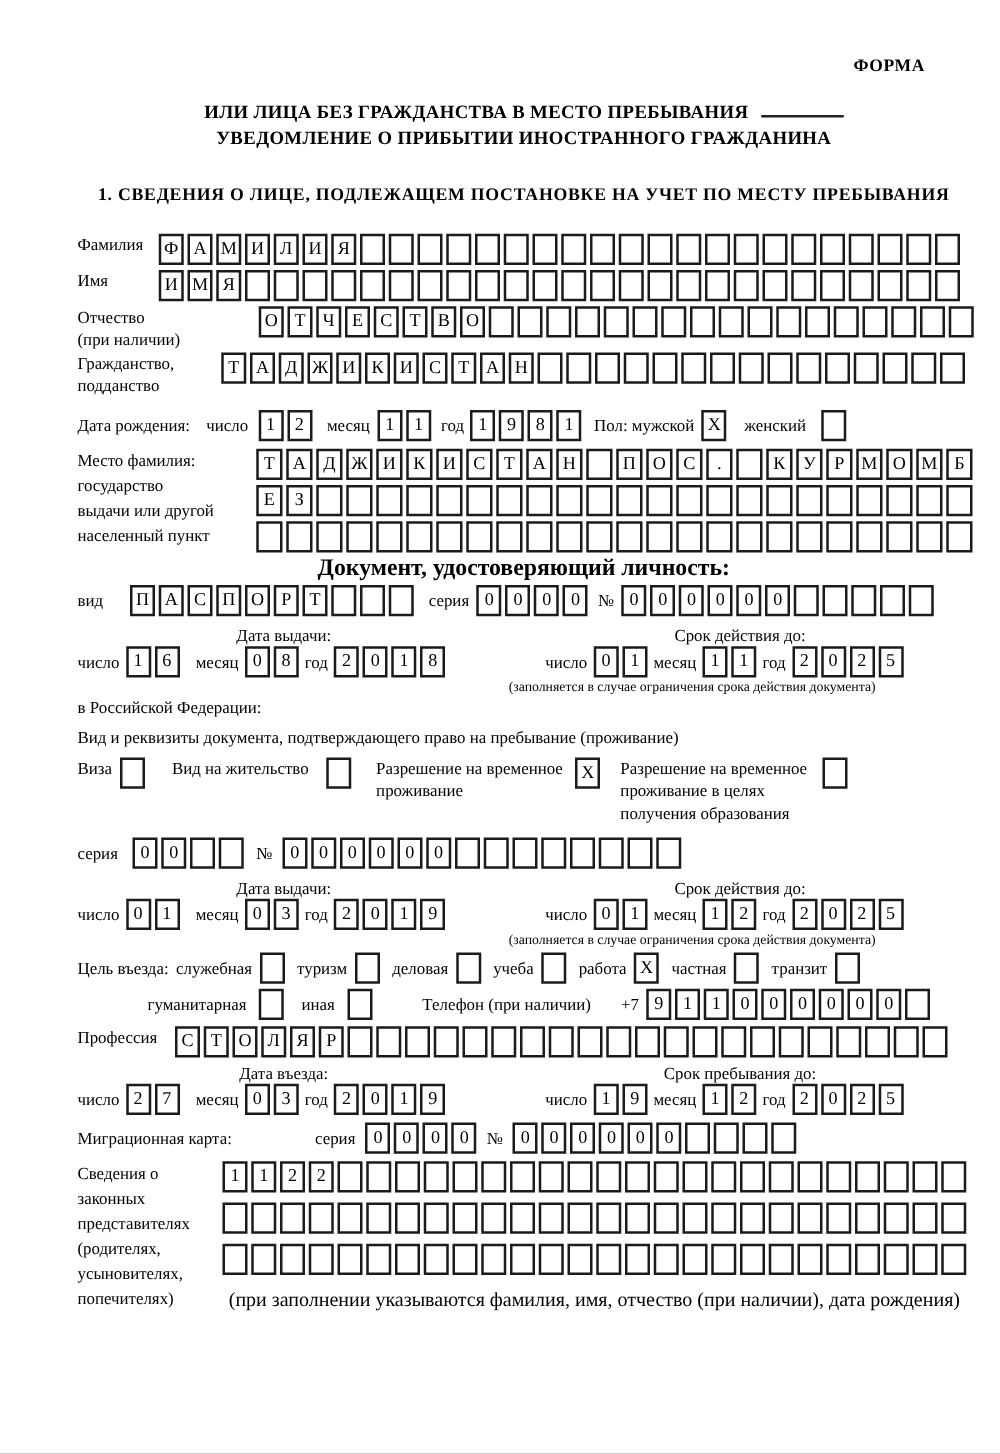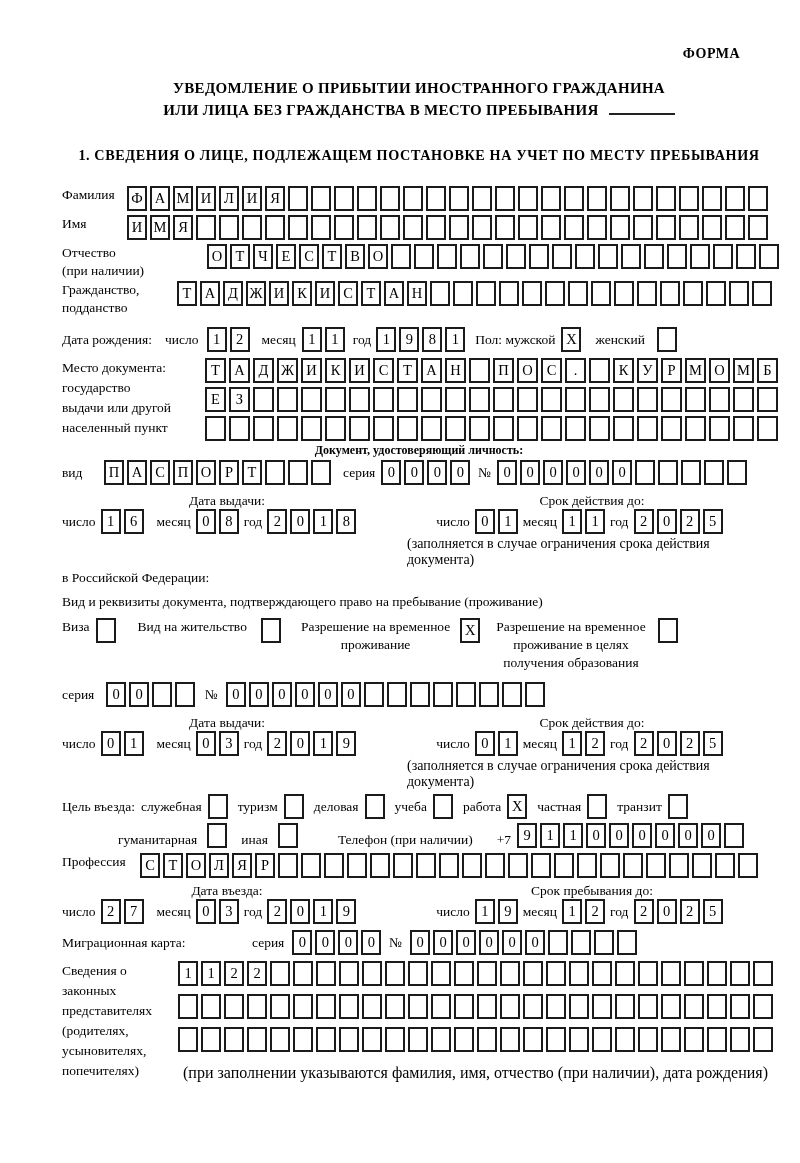--- a/index.html
+++ b/index.html
@@ -18,46 +18,46 @@
   .row { display:flex; align-items:flex-start; margin-top:3px; font-size:13.5px; }
   .lbl { line-height:18px; flex:none; }
   .cells { display:flex; gap:3px; flex:none; }
   .cell {
     width:16px; height:21px; border:2px solid #1b1b1b; flex:none;
     display:flex; align-items:center; justify-content:center;
     font-size:14.5px; font-family:"Liberation Serif", serif; background:#fff;
   }
   .cells.wide .cell { width:17px; }
   .stack { display:flex; flex-direction:column; }
-  .bold-center { text-align:center; font-weight:bold; font-size:12px; }
+  .bold-center { text-align:center; font-weight:bold; font-size:19px; }
 
   .dh-row { display:flex; font-size:13.5px; margin-top:8px; }
   .dh-left { width:330px; text-align:center; }
   .dh-right { width:340px; margin-left:30px; text-align:center; }
   .dates-row { display:flex; align-items:center; font-size:13.5px; }
   .dgroup { display:flex; align-items:center; gap:5px; }
-  .note { font-size:14px; margin-top:2px; margin-left:345px; }
+  .note { font-size:11px; margin-top:2px; margin-left:345px; }
 
   .inline { display:flex; align-items:center; }
   .cb { margin-left:6px; }
   .opt { display:flex; align-items:flex-start; }
   .opt .lbl { line-height:18px; }
   .para { font-size:13.5px; line-height:20px; margin-top:4px; }
-  .center-lines { text-align:center; line-height:18px; }
+  .center-lines { text-align:left; line-height:18px; }
 </style>
 </head>
 <body>
 
 <div class="page">
 
   <div class="forma">ФОРМА</div>
 
   <div class="title">
+    <div><span>ИЛИ ЛИЦА БЕЗ ГРАЖДАНСТВА В МЕСТО ПРЕБЫВАНИЯ</span><span class="title-blank"></span></div>
     <div>УВЕДОМЛЕНИЕ О ПРИБЫТИИ ИНОСТРАННОГО ГРАЖДАНИНА</div>
-    <div><span>ИЛИ ЛИЦА БЕЗ ГРАЖДАНСТВА В МЕСТО ПРЕБЫВАНИЯ</span><span class="title-blank"></span></div>
   </div>
 
   <div class="sec-head">1. СВЕДЕНИЯ О ЛИЦЕ, ПОДЛЕЖАЩЕМ ПОСТАНОВКЕ НА УЧЕТ ПО МЕСТУ ПРЕБЫВАНИЯ</div>
 
   <div class="row" style="margin-top:22px">
     <div class="lbl" style="width:65px">Фамилия</div>
     <div class="cells">
         <div class="cell">Ф</div>
         <div class="cell">А</div>
         <div class="cell">М</div>
@@ -212,21 +212,21 @@
         <div class="cell">1</div>
       </div>
     <span style="margin-left:10px">Пол: мужской</span>
     <div class="cell cb">X</div>
     <span style="margin-left:14px">женский</span>
     <div class="cell cb" style="margin-left:12px"></div>
   </div>
 
   <div class="row" style="margin-top:6px">
     <div class="lbl stack" style="width:143px; line-height:20px">
-      <span>Место документа:</span>
+      <span>Место фамилия:</span>
       <span>государство</span>
       <span>выдачи или другой</span>
       <span>населенный пункт</span>
     </div>
     <div class="stack" style="gap:4px">
       <div class="cells wide">
           <div class="cell">Т</div>
           <div class="cell">А</div>
           <div class="cell">Д</div>
           <div class="cell">Ж</div>
@@ -504,21 +504,21 @@
     <span style="margin-left:10px">учеба</span>
     <div class="cell cb"></div>
     <span style="margin-left:10px">работа</span>
     <div class="cell cb">X</div>
     <span style="margin-left:10px">частная</span>
     <div class="cell cb"></div>
     <span style="margin-left:10px">транзит</span>
     <div class="cell cb"></div>
   </div>
 
-  <div class="row inline" style="margin-top:4px; align-items:flex-end">
+  <div class="row inline" style="margin-top:4px; align-items:center">
     <span style="margin-left:56px">гуманитарная</span>
     <div class="cell cb" style="margin-left:10px"></div>
     <span style="margin-left:14px">иная</span>
     <div class="cell cb" style="margin-left:10px"></div>
     <span style="margin-left:40px">Телефон (при наличии)</span>
     <span style="margin-left:24px">+7</span>
     <div class="cells" style="margin-left:6px">
         <div class="cell">9</div>
         <div class="cell">1</div>
         <div class="cell">1</div>

